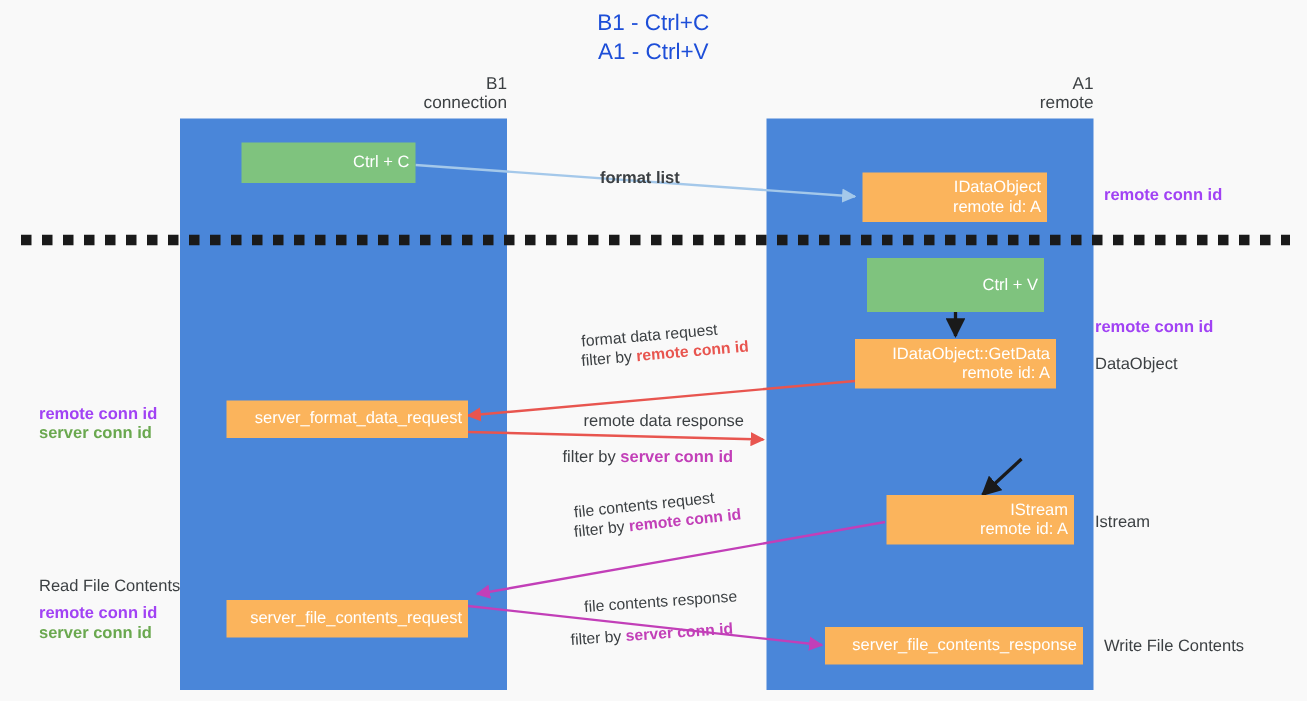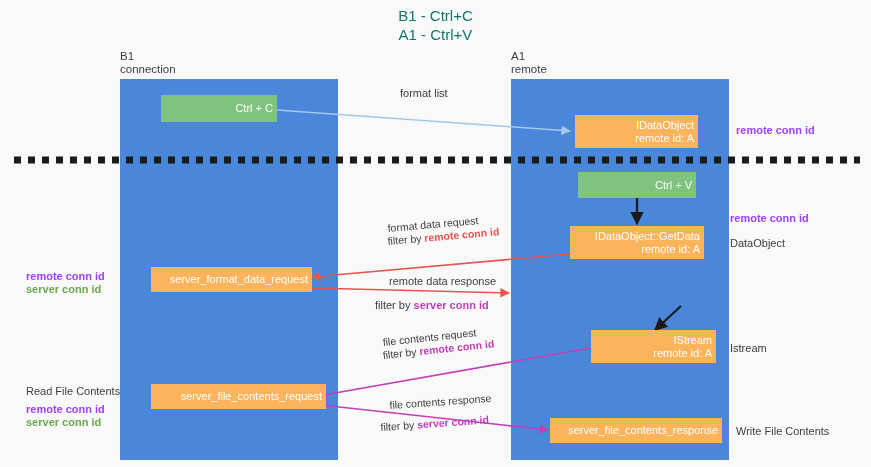--- a/index.html
+++ b/index.html
@@ -14,25 +14,25 @@
   #canvas{position:absolute;left:0;top:0;width:871px;height:467px;}
 
   
   #svg{position:absolute;left:0;top:0;width:871px;height:467px;}
 
   
   .abs{position:absolute;}
 
   .title{
     left:0;top:6px;width:871px;text-align:center;
-    font-size:15px;line-height:19px;color:#0f766e;white-space:pre-line;
+    font-size:15px;line-height:19px;color:#1d4ed8;white-space:pre-line;
   }
 
   .colhdr{
-    font-size:11.5px;line-height:13px;text-align:left;color:#3c4043;
+    font-size:11.5px;line-height:13px;text-align:right;color:#3c4043;
     white-space:pre-line;
   }
 
   .box{
     position:absolute;
     display:flex;flex-direction:column;
     align-items:flex-end;justify-content:center;
     color:#ffffff;font-size:11px;line-height:13px;
     text-align:center;box-sizing:border-box;
     padding:2px 4px;
@@ -108,48 +108,48 @@
 
   <div class="box green" style="left:161px;top:95px;width:116px;height:27px;">
     <span>Ctrl + C</span>
   </div>
 
   <div class="box orange" style="left:575px;top:115px;width:123px;height:33px;">
     <span>IDataObject</span>
     <span>remote id: A</span>
   </div>
 
-  <div class="box green" style="left:578px;top:172px;width:118px;height:26px;">
+  <div class="box green" style="left:578px;top:172px;width:118px;height:36px;">
     <span>Ctrl + V</span>
   </div>
 
   <div class="box orange" style="left:570px;top:226px;width:134px;height:33px;">
     <span>IDataObject::GetData</span>
     <span>remote id: A</span>
   </div>
 
   <div class="box orange" style="left:151px;top:267px;width:161px;height:25px;">
     <span>server_format_data_request</span>
   </div>
 
 
   <div class="box orange" style="left:591px;top:330px;width:125px;height:33px;">
     <span>IStream</span>
     <span>remote id: A</span>
   </div>
 
-  <div class="box orange" style="left:151px;top:384px;width:175px;height:25px;">
+  <div class="box orange" style="left:151px;top:400px;width:161px;height:25px;">
     <span>server_file_contents_request</span>
   </div>
 
   <div class="box orange" style="left:550px;top:418px;width:172px;height:25px;">
     <span>server_file_contents_response</span>
   </div>
 
-  <div class="lbl" style="left:400px;top:86px;">format list</div>
+  <div class="lbl" style="left:400px;top:112px;font-weight:bold;">format list</div>
 
   <div class="rot" style="left:387px;top:221px;transform:rotate(-5deg);">
     <span>format data request</span>
   </div>
   <div class="rot" style="left:387px;top:234px;transform:rotate(-5deg);">
     <span>filter by </span><b class="c-red">remote conn id</b>
   </div>
 
   <div class="lbl" style="left:389px;top:274px;">remote data response</div>
   <div class="lbl" style="left:375px;top:298px;">

